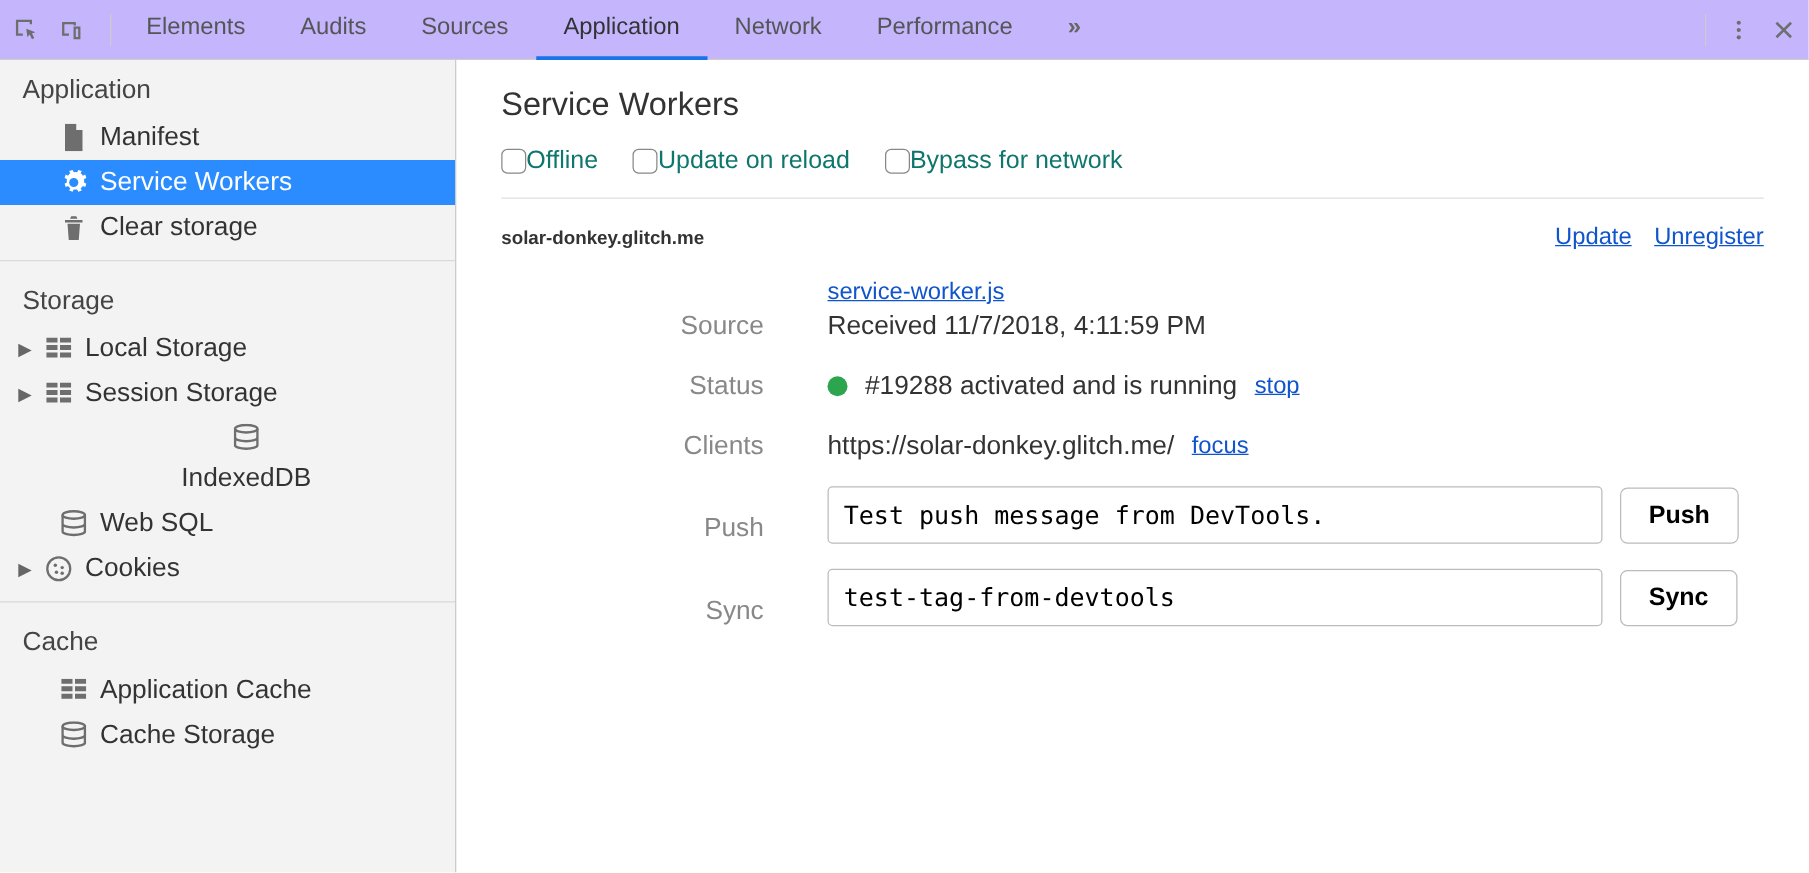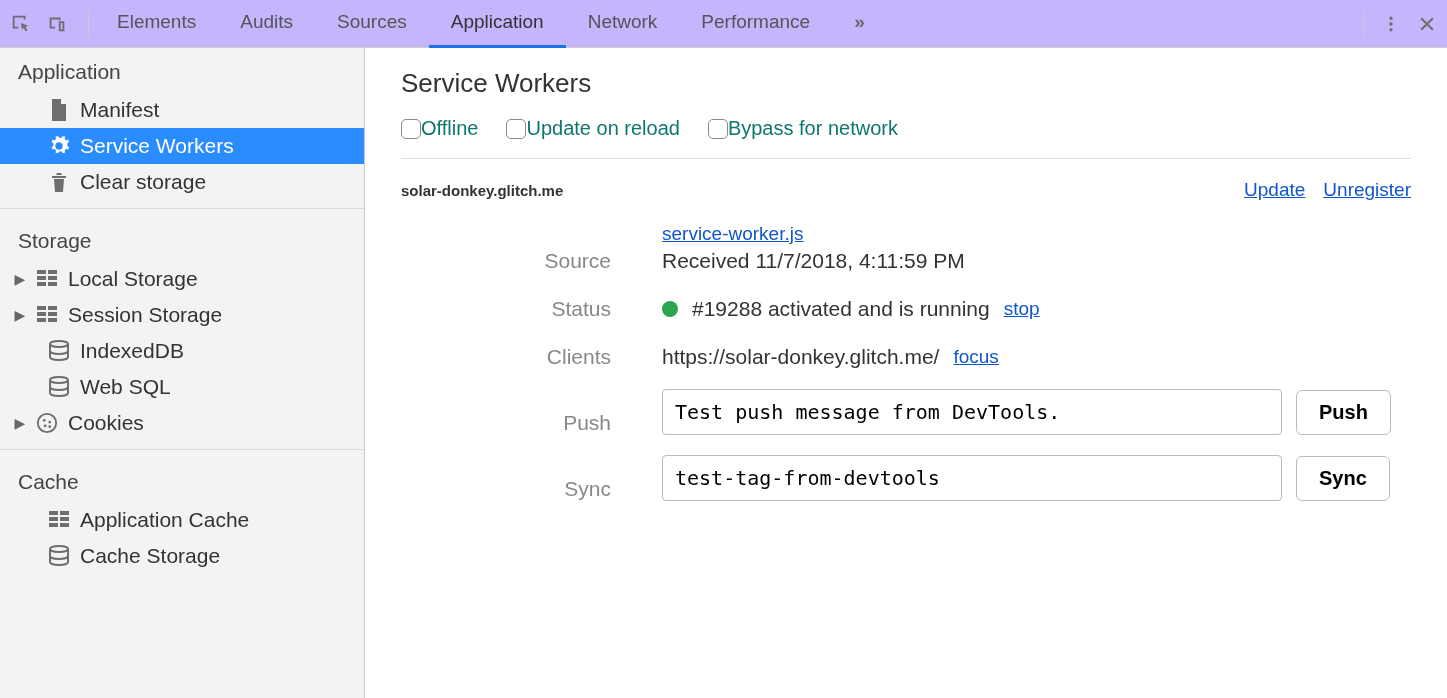--- a/index.html
+++ b/index.html
@@ -138,21 +138,21 @@
     </div>
     <div class="tree-item with-arrow">
       <span class="arrow">▶</span>
       <span class="tree-icon">
           <svg width="20" height="18" viewBox="0 0 20 18">
             <path fill="#6e6e6e" d="M0 0h9v4H0V0zm11 0h9v4h-9V0zM0 6h9v4H0V6zm11 0h9v4h-9V6zM0 12h9v4H0v-4zm11 0h9v4h-9v-4z"></path>
           </svg>
         </span>
       <span>Session Storage</span>
     </div>
-    <div class="tree-item" style="padding-left:48px;">
+    <div class="tree-item" style="padding-left:48px;flex-direction:column;">
       <span class="tree-icon">
           <svg width="20" height="22" viewBox="0 0 20 22">
             <ellipse cx="10" cy="4" rx="9" ry="3" fill="none" stroke="#6e6e6e" stroke-width="2"></ellipse>
             <path d="M1 4v13c0 1.7 4 3 9 3s9-1.3 9-3V4M1 11c0 1.7 4 3 9 3s9-1.3 9-3" fill="none" stroke="#6e6e6e" stroke-width="2"></path>
           </svg>
         </span>
       <span>IndexedDB</span>
     </div>
     <div class="tree-item" style="padding-left:48px;">
       <span class="tree-icon">

